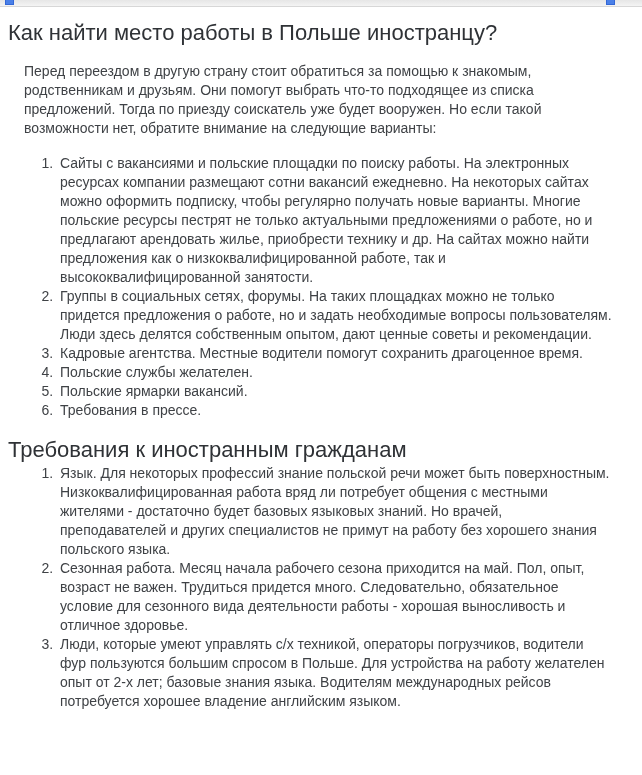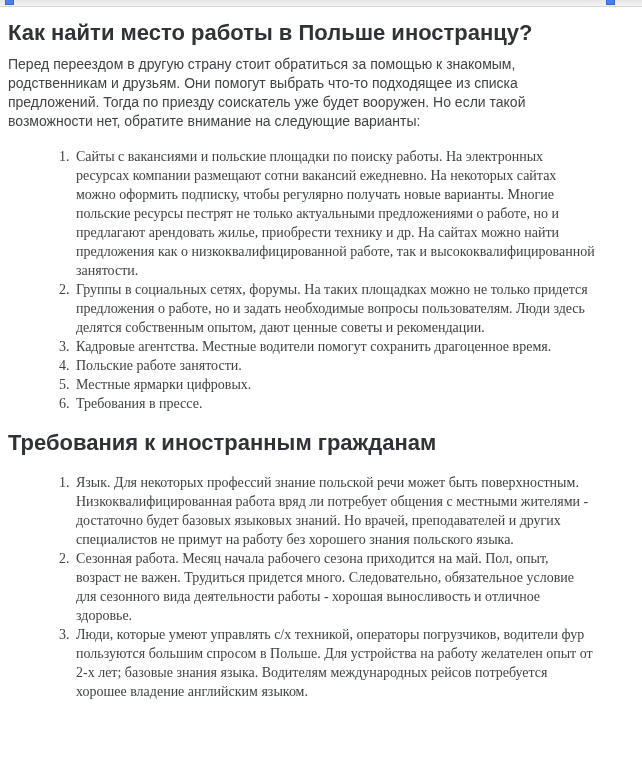--- a/index.html
+++ b/index.html
@@ -33,30 +33,29 @@
   .sel-handle.right { left: 606px; }
   .content {
     padding: 0 30px 0 8px;
     color: #3f4246;
     font-size: 14px;
     line-height: 19px;
   }
   h1, h2 {
     font-size: 22px;
     line-height: 26px;
-    font-weight: bold;
+    font-weight: normal;
     color: #2f3236;
   }
   h1 { margin: 13px 0 9px 0; }
-  h2 { margin: 17px 0 17px 0; }
-  p  { margin: 0; }
+  h2 { margin: 17px 0 1px 0; }
+  p  { margin: 16px; }
   ol {
-    margin: 16px;
+    margin: 0;
     padding-left: 49px;
-    font-family: Liberation Serif, serif;
   }
   li { padding-left: 3px; }
 </style>
 </head>
 <body>
 
 <div class="page">
 
   <div class="top-divider">
     <span class="sel-handle left"></span>
@@ -66,22 +65,22 @@
   <div class="content">
 
     <h1>Как найти место работы в Польше иностранцу?</h1>
 
     <p>Перед переездом в другую страну стоит обратиться за помощью к знакомым, родственникам и друзьям. Они помогут выбрать что-то подходящее из списка предложений. Тогда по приезду соискатель уже будет вооружен. Но если такой возможности нет, обратите внимание на следующие варианты:</p>
 
     <ol>
       <li>Сайты с вакансиями и польские площадки по поиску работы. На электронных ресурсах компании размещают сотни вакансий ежедневно. На некоторых сайтах можно оформить подписку, чтобы регулярно получать новые варианты. Многие польские ресурсы пестрят не только актуальными предложениями о работе, но и предлагают арендовать жилье, приобрести технику и др. На сайтах можно найти предложения как о низкоквалифицированной работе, так и высококвалифицированной занятости.</li>
       <li>Группы в социальных сетях, форумы. На таких площадках можно не только придется предложения о работе, но и задать необходимые вопросы пользователям. Люди здесь делятся собственным опытом, дают ценные советы и рекомендации.</li>
       <li>Кадровые агентства. Местные водители помогут сохранить драгоценное время.</li>
-      <li>Польские работе занятости.</li>
-      <li>Местные ярмарки цифровых.</li>
+      <li>Польские службы желателен.</li>
+      <li>Польские ярмарки вакансий.</li>
       <li>Требования в прессе.</li>
     </ol>
 
 
     <h2>Требования к иностранным гражданам</h2>
 
     <ol>
       <li>Язык. Для некоторых профессий знание польской речи может быть поверхностным. Низкоквалифицированная работа вряд ли потребует общения с местными жителями - достаточно будет базовых языковых знаний. Но врачей, преподавателей и других специалистов не примут на работу без хорошего знания польского языка.</li>
       <li>Сезонная работа. Месяц начала рабочего сезона приходится на май. Пол, опыт, возраст не важен. Трудиться придется много. Следовательно, обязательное условие для сезонного вида деятельности работы - хорошая выносливость и отличное здоровье.</li>
       <li>Люди, которые умеют управлять с/х техникой, операторы погрузчиков, водители фур пользуются большим спросом в Польше. Для устройства на работу желателен опыт от 2-х лет; базовые знания языка. Водителям международных рейсов потребуется хорошее владение английским языком.</li>

